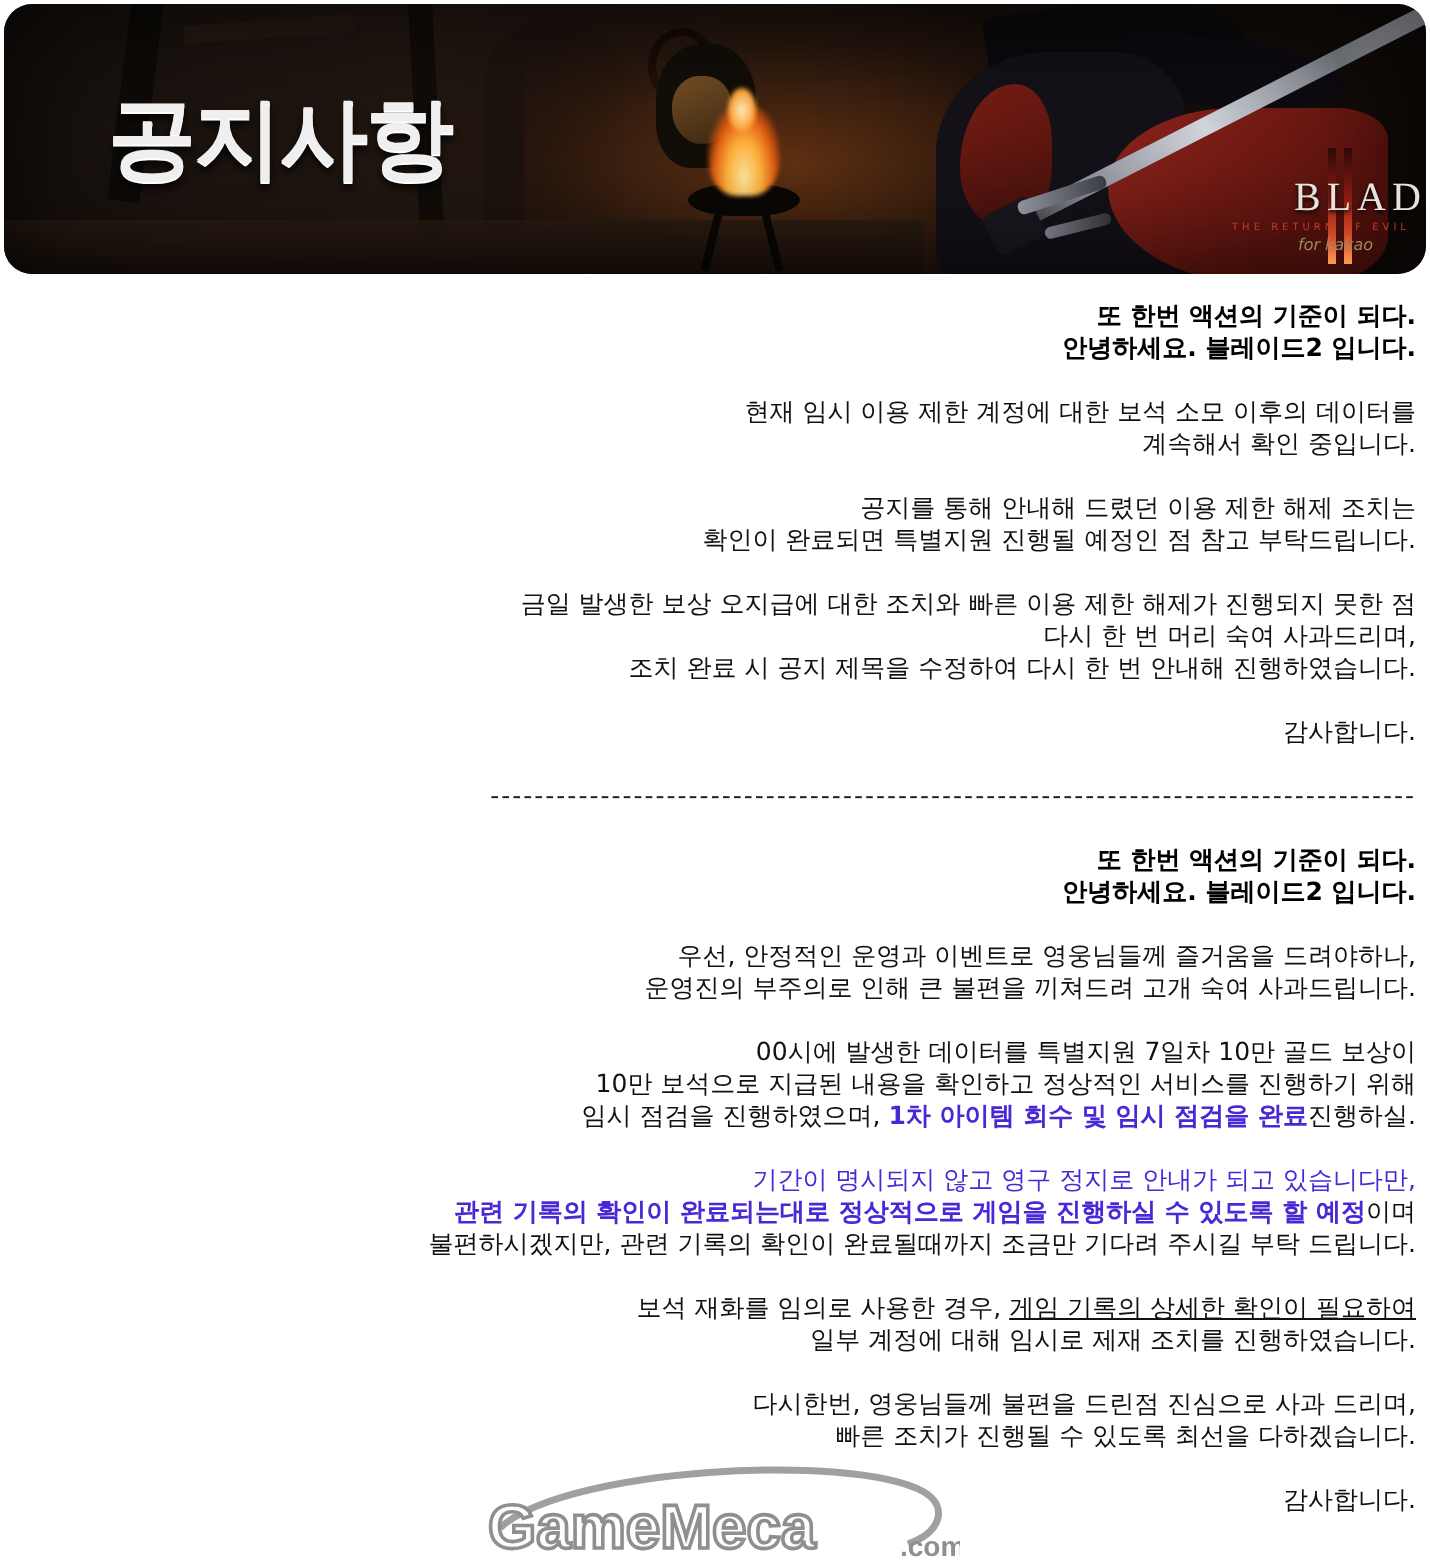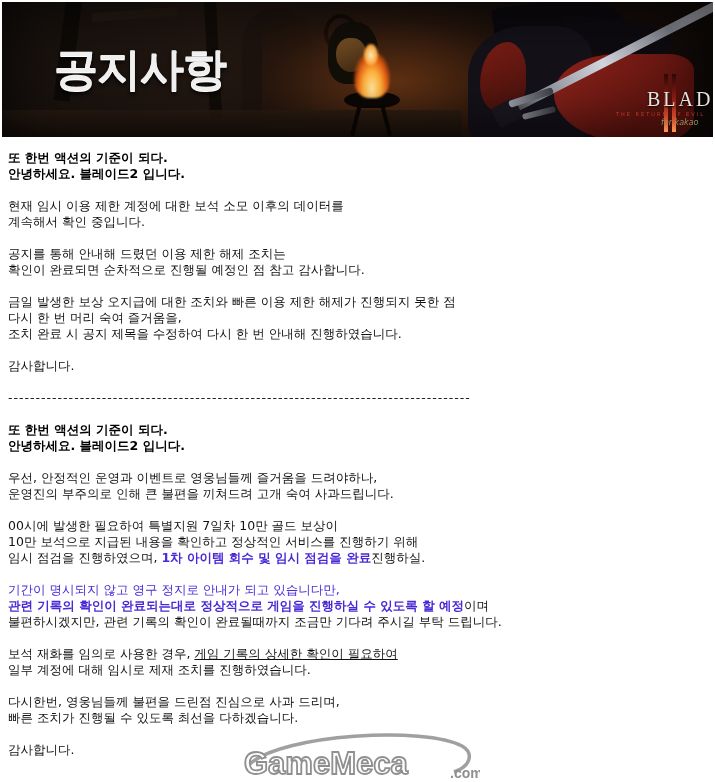--- a/index.html
+++ b/index.html
@@ -2,21 +2,21 @@
 <html style="--accent: #4a28d6;"><head>
 <meta charset="utf-8">
 <style>
   html,body{margin:0;padding:0;background:#ffffff;}
   body{width:715px;height:782px;position:relative;overflow:hidden;
        font-family:"DejaVu Sans","Liberation Sans",sans-serif;}
 
   
   .banner{position:absolute;left:2px;top:2px;width:711px;height:135px;
           background:linear-gradient(100deg,#15100d 0%,#221711 30%,#1b120d 55%,#140d0a 80%,#100a08 100%);
-          overflow:hidden;}
+          overflow:hidden;border-radius:14px;}
   .banner *{position:absolute;}
   .beam1{left:58px;top:-6px;width:16px;height:105px;background:#0d0a07;transform:rotate(7deg);}
   .beam2{left:90px;top:8px;width:85px;height:9px;background:#261b13;transform:rotate(-4deg);opacity:.8;}
   .beam3{left:205px;top:-4px;width:12px;height:120px;background:#0f0b08;transform:rotate(-3deg);opacity:.9;}
   .arch{left:240px;top:6px;width:70px;height:110px;background:#1c130d;border-radius:40px 40px 0 0;opacity:.55;}
   .ring{left:322px;top:12px;width:26px;height:30px;border:4px solid #0a0705;border-radius:50%;opacity:.9;}
   .glow-big{left:260px;top:0px;width:300px;height:135px;
             background:radial-gradient(ellipse at 45% 60%,rgba(255,120,30,.30),rgba(120,50,15,.12) 55%,transparent 75%);}
   .bellows{left:326px;top:20px;width:50px;height:62px;background:#120e08;border-radius:45% 45% 35% 35%;}
   .bellows-leather{left:334px;top:36px;width:30px;height:34px;background:linear-gradient(160deg,#7a5226,#3c2712);border-radius:45% 45% 50% 50%;}
@@ -46,28 +46,28 @@
       text-shadow:0 1px 0 #ffffff,0 3px 4px rgba(0,0,0,.9);}
 
   .blade-logo{left:606px;top:76px;width:102px;height:58px;}
   .blade-logo *{position:absolute;}
   .numeral-bar{width:4px;height:58px;top:-4px;
       background:linear-gradient(180deg,#2e0806 0%,#8e1d12 45%,#d9542a 80%,#ff9a55 100%);}
   .nb1{left:56px;} .nb2{left:64px;}
   .blade-word{left:2px;top:10px;font-family:"Liberation Serif","DejaVu Serif",serif;
       font-size:20px;color:#e6e3de;letter-spacing:3px;text-shadow:0 1px 2px #000;margin-left:37px;}
   .blade-sub{left:8px;top:33px;font-size:5px;letter-spacing:2px;color:#c23a2a;white-space:nowrap;}
-  .blade-script{left:53px;top:40px;font-size:8px;font-style:italic;color:#9b8a62;}
+  .blade-script{left:41px;top:40px;font-size:8px;font-style:italic;color:#9b8a62;}
 
   
   .notice-body{position:absolute;left:8px;top:150px;width:700px;
       font-size:12.5px;line-height:16px;color:#111;}
   .block{margin:0 0 16px 0;}
   .block.heading{font-weight:bold;color:#000;}
-  .line{min-height:16px;white-space:nowrap;}
+  .line{min-height:16px;white-space:nowrap;text-align:right;}
   .s-blue{color:var(--accent);}
   .s-blue-bold{color:var(--accent);font-weight:bold;}
   .s-underline{text-decoration:underline;}
   .divider-line{letter-spacing:1px;color:#222;}
 
   
   .watermark{position:absolute;left:240px;top:730px;width:240px;height:52px;text-align:center;}
 </style>
 </head>
 <body>
@@ -113,43 +113,43 @@
     <div class="block heading">
       <div class="line"><span>또 한번 액션의 기준이 되다.</span></div>
       <div class="line"><span>안녕하세요. 블레이드2 입니다.</span></div>
     </div>
     <div class="block">
       <div class="line"><span>현재 임시 이용 제한 계정에 대한 보석 소모 이후의 데이터를</span></div>
       <div class="line"><span>계속해서 확인 중입니다.</span></div>
     </div>
     <div class="block">
       <div class="line"><span>공지를 통해 안내해 드렸던 이용 제한 해제 조치는</span></div>
-      <div class="line"><span>확인이 완료되면 순차적으로 진행될 예정인 점 참고 감사합니다.</span></div>
+      <div class="line"><span>확인이 완료되면 특별지원 진행될 예정인 점 참고 부탁드립니다.</span></div>
     </div>
     <div class="block">
       <div class="line"><span>금일 발생한 보상 오지급에 대한 조치와 빠른 이용 제한 해제가 진행되지 못한 점</span></div>
-      <div class="line"><span>다시 한 번 머리 숙여 즐거움을,</span></div>
+      <div class="line"><span>다시 한 번 머리 숙여 사과드리며,</span></div>
       <div class="line"><span>조치 완료 시 공지 제목을 수정하여 다시 한 번 안내해 진행하였습니다.</span></div>
     </div>
     <div class="block">
       <div class="line"><span>감사합니다.</span></div>
     </div>
     <div class="block">
       <div class="line divider-line">------------------------------------------------------------------------------------</div>
     </div>
     <div class="block heading">
       <div class="line"><span>또 한번 액션의 기준이 되다.</span></div>
       <div class="line"><span>안녕하세요. 블레이드2 입니다.</span></div>
     </div>
     <div class="block">
       <div class="line"><span>우선, 안정적인 운영과 이벤트로 영웅님들께 즐거움을 드려야하나,</span></div>
       <div class="line"><span>운영진의 부주의로 인해 큰 불편을 끼쳐드려 고개 숙여 사과드립니다.</span></div>
     </div>
     <div class="block">
-      <div class="line"><span>00시에 발생한 필요하여 특별지원 7일차 10만 골드 보상이</span></div>
+      <div class="line"><span>00시에 발생한 데이터를 특별지원 7일차 10만 골드 보상이</span></div>
       <div class="line"><span>10만 보석으로 지급된 내용을 확인하고 정상적인 서비스를 진행하기 위해</span></div>
       <div class="line"><span>임시 점검을 진행하였으며, </span><span class="s-blue-bold">1차 아이템 회수 및 임시 점검을 완료</span><span>진행하실.</span></div>
     </div>
     <div class="block">
       <div class="line"><span class="s-blue">기간이 명시되지 않고 영구 정지로 안내가 되고 있습니다만,</span></div>
       <div class="line"><span class="s-blue-bold">관련 기록의 확인이 완료되는대로 정상적으로 게임을 진행하실 수 있도록 할 예정</span><span>이며</span></div>
       <div class="line"><span>불편하시겠지만, 관련 기록의 확인이 완료될때까지 조금만 기다려 주시길 부탁 드립니다.</span></div>
     </div>
     <div class="block">
       <div class="line"><span>보석 재화를 임의로 사용한 경우, </span><span class="s-underline">게임 기록의 상세한 확인이 필요하여</span></div>

